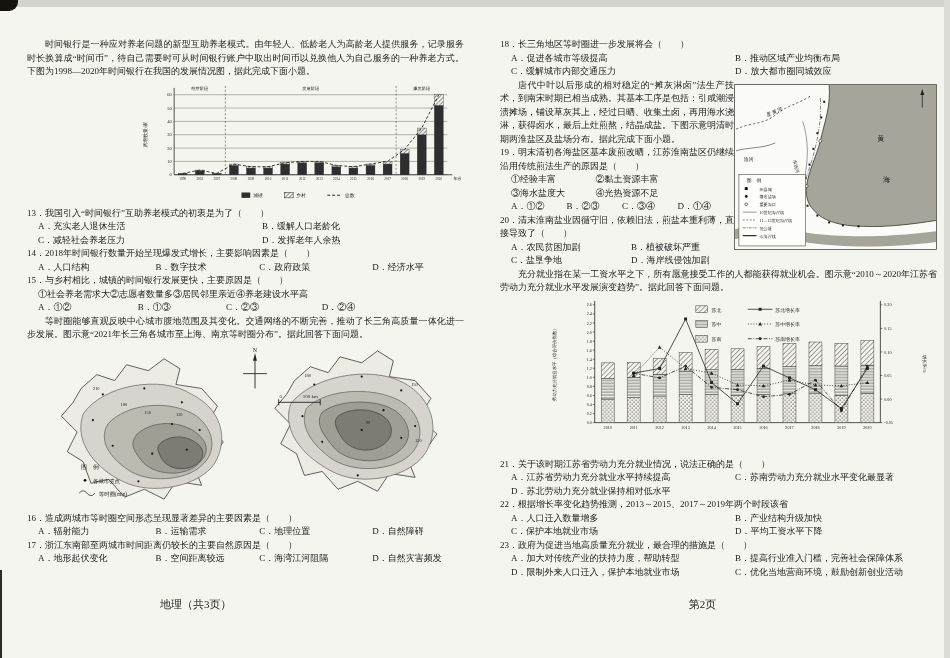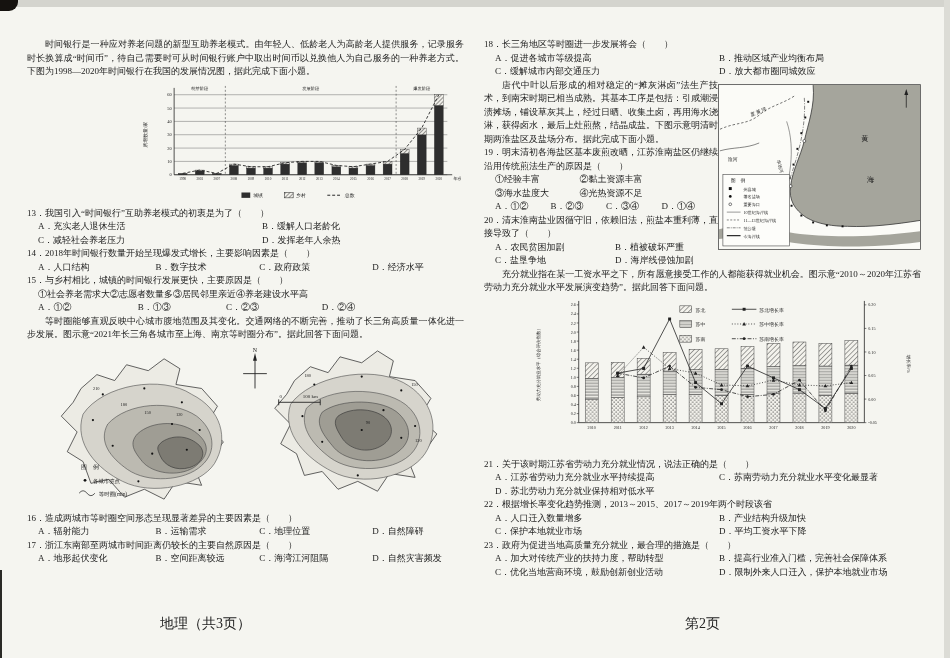--- a/index.html
+++ b/index.html
@@ -5,38 +5,38 @@
   html,body{margin:0;padding:0}
   body{width:950px;height:658px;background:#c9c9c3;position:relative;overflow:hidden;
        font-family:"Liberation Serif","DejaVu Serif",serif;}
   .paper{position:absolute;left:0;top:7px;width:944px;height:651px;background:#f5f5f0;}
   .edge-top{position:absolute;left:0;top:0;width:950px;height:7px;background:#d4d4ce;}
   .edge-right{position:absolute;right:0;top:0;width:6px;height:658px;background:#dcdcd6;}
   .corner-mark{position:absolute;left:0;top:0;width:18px;height:11px;background:#15120f;border-radius:0 0 9px 0;}
   .edge-line{position:absolute;left:0;top:570px;width:2px;height:88px;background:#2a2a26;}
   .col{position:absolute;top:38px;width:437px;font-size:9px;line-height:13.5px;color:#1c1c1c;text-align:justify;}
   .col-left{left:27px}
-  .col-right{left:484px}
+  .col-right{left:500px}
   p.para{margin:0;text-indent:2em}
   .q{margin:0}
   .opts{display:grid;padding-left:11px;column-gap:12px}
   .r2{grid-template-columns:1.05fr 1fr}
   .r4{grid-template-columns:1.15fr 1fr 1.1fr 1fr}
   .r4n{grid-template-columns:repeat(4,1fr);max-width:210px}
   .items{padding-left:11px;margin:0}
   .items2{display:grid;grid-template-columns:1fr 1.25fr;padding-left:11px;max-width:190px}
   svg{display:block}
   svg text{font-family:"Liberation Serif","DejaVu Serif",serif;fill:#1d1d1d}
   .chart1-wrap{margin:3px 0 1px 112px}
   .isomap-wrap{margin:1px 0 1px 22px}
   .flexrow{display:flex;align-items:flex-start}
   .rtext{width:234px}
   .rmap{width:203px;margin-left:0px;margin-top:5px}
   .chart2-wrap{margin:2px 0 1px 44px}
-  .footer{position:absolute;top:615px;font-size:14px;color:#222;width:437px;text-align:center}
+  .footer{position:absolute;top:597px;font-size:11px;color:#222;width:437px;text-align:center}
   .footer-l{left:0px;text-align:left;padding-left:160px;box-sizing:border-box}
   .footer-r{left:484px}
 </style>
 </head>
 <body>
 
 <div class="paper"></div>
 <div class="edge-top"></div>
 <div class="edge-right"></div>
 <div class="corner-mark"></div>
@@ -529,19 +529,19 @@
     <span>A．人口迁入数量增多</span>
     <span>B．产业结构升级加快</span>
     <span>C．保护本地就业市场</span>
     <span>D．平均工资水平下降</span>
   </div>
 
   <p class="q">23．政府为促进当地高质量充分就业，最合理的措施是（　　）</p>
   <div class="opts r2">
     <span>A．加大对传统产业的扶持力度，帮助转型</span>
     <span>B．提高行业准入门槛，完善社会保障体系</span>
+    <span>D．限制外来人口迁入，保护本地就业市场</span>
     <span>C．优化当地营商环境，鼓励创新创业活动</span>
-    <span>D．限制外来人口迁入，保护本地就业市场</span>
   </div>
 </div>
 
 <div class="footer footer-l">地理（共3页）</div>
 <div class="footer footer-r">第2页</div>
 
 </body></html>

